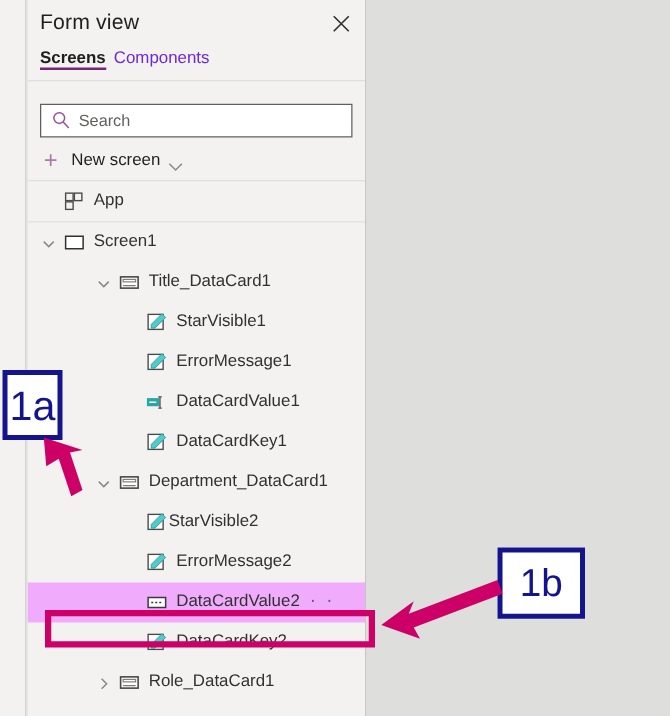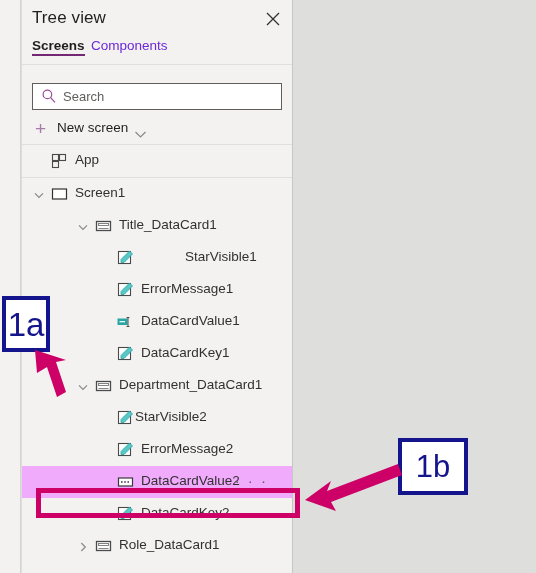--- a/index.html
+++ b/index.html
@@ -204,21 +204,21 @@
   }
 </style>
 </head>
 <body>
 
 <div id="left-strip"></div>
 
 <div id="tree-panel">
 
   <div id="panel-header">
-    <div id="panel-title">Tree view</div>
+    <div id="panel-title">Form view</div>
     <div id="close-btn">
       <svg width="22" height="22" viewBox="0 0 22 22">
         <path d="M5 5 L17 17 M17 5 L5 17" stroke="#323130" stroke-width="1.3" fill="none"></path>
       </svg>
     </div>
   </div>
 
   <div id="tabs">
     <div class="tab active" id="tab-screens">Screens</div>
     <div class="tab" id="tab-components">Components</div>
@@ -284,21 +284,21 @@
         </span>
         <span class="node-label" style="left: 97px;">Title_DataCard1</span>
       </div>
       <div class="row">
         <span class="node-icon" style="left: 95px;">
           <svg width="17" height="16" viewBox="0 0 17 16" style="display: block;">
             <rect x="1.5" y="1.5" width="12" height="12" fill="#fff" stroke="#4a4a4a" stroke-width="1.1"></rect>
             <path d="M12.5 1 L15.5 4 L7 12.5 L4 12.5 L4 9.5 Z" fill="#57c7c7" stroke="#2aa6a6" stroke-width=".8"></path>
           </svg>
         </span>
-        <span class="node-label" style="left: 119px; margin-left: 44px;">StarVisible1</span>
+        <span class="node-label" style="left: 119px;">StarVisible1</span>
       </div>
       <div class="row">
         <span class="node-icon" style="left: 95px;">
           <svg width="17" height="16" viewBox="0 0 17 16" style="display: block;">
             <rect x="1.5" y="1.5" width="12" height="12" fill="#fff" stroke="#4a4a4a" stroke-width="1.1"></rect>
             <path d="M12.5 1 L15.5 4 L7 12.5 L4 12.5 L4 9.5 Z" fill="#57c7c7" stroke="#2aa6a6" stroke-width=".8"></path>
           </svg>
         </span>
         <span class="node-label" style="left: 119px;">ErrorMessage1</span>
       </div>

